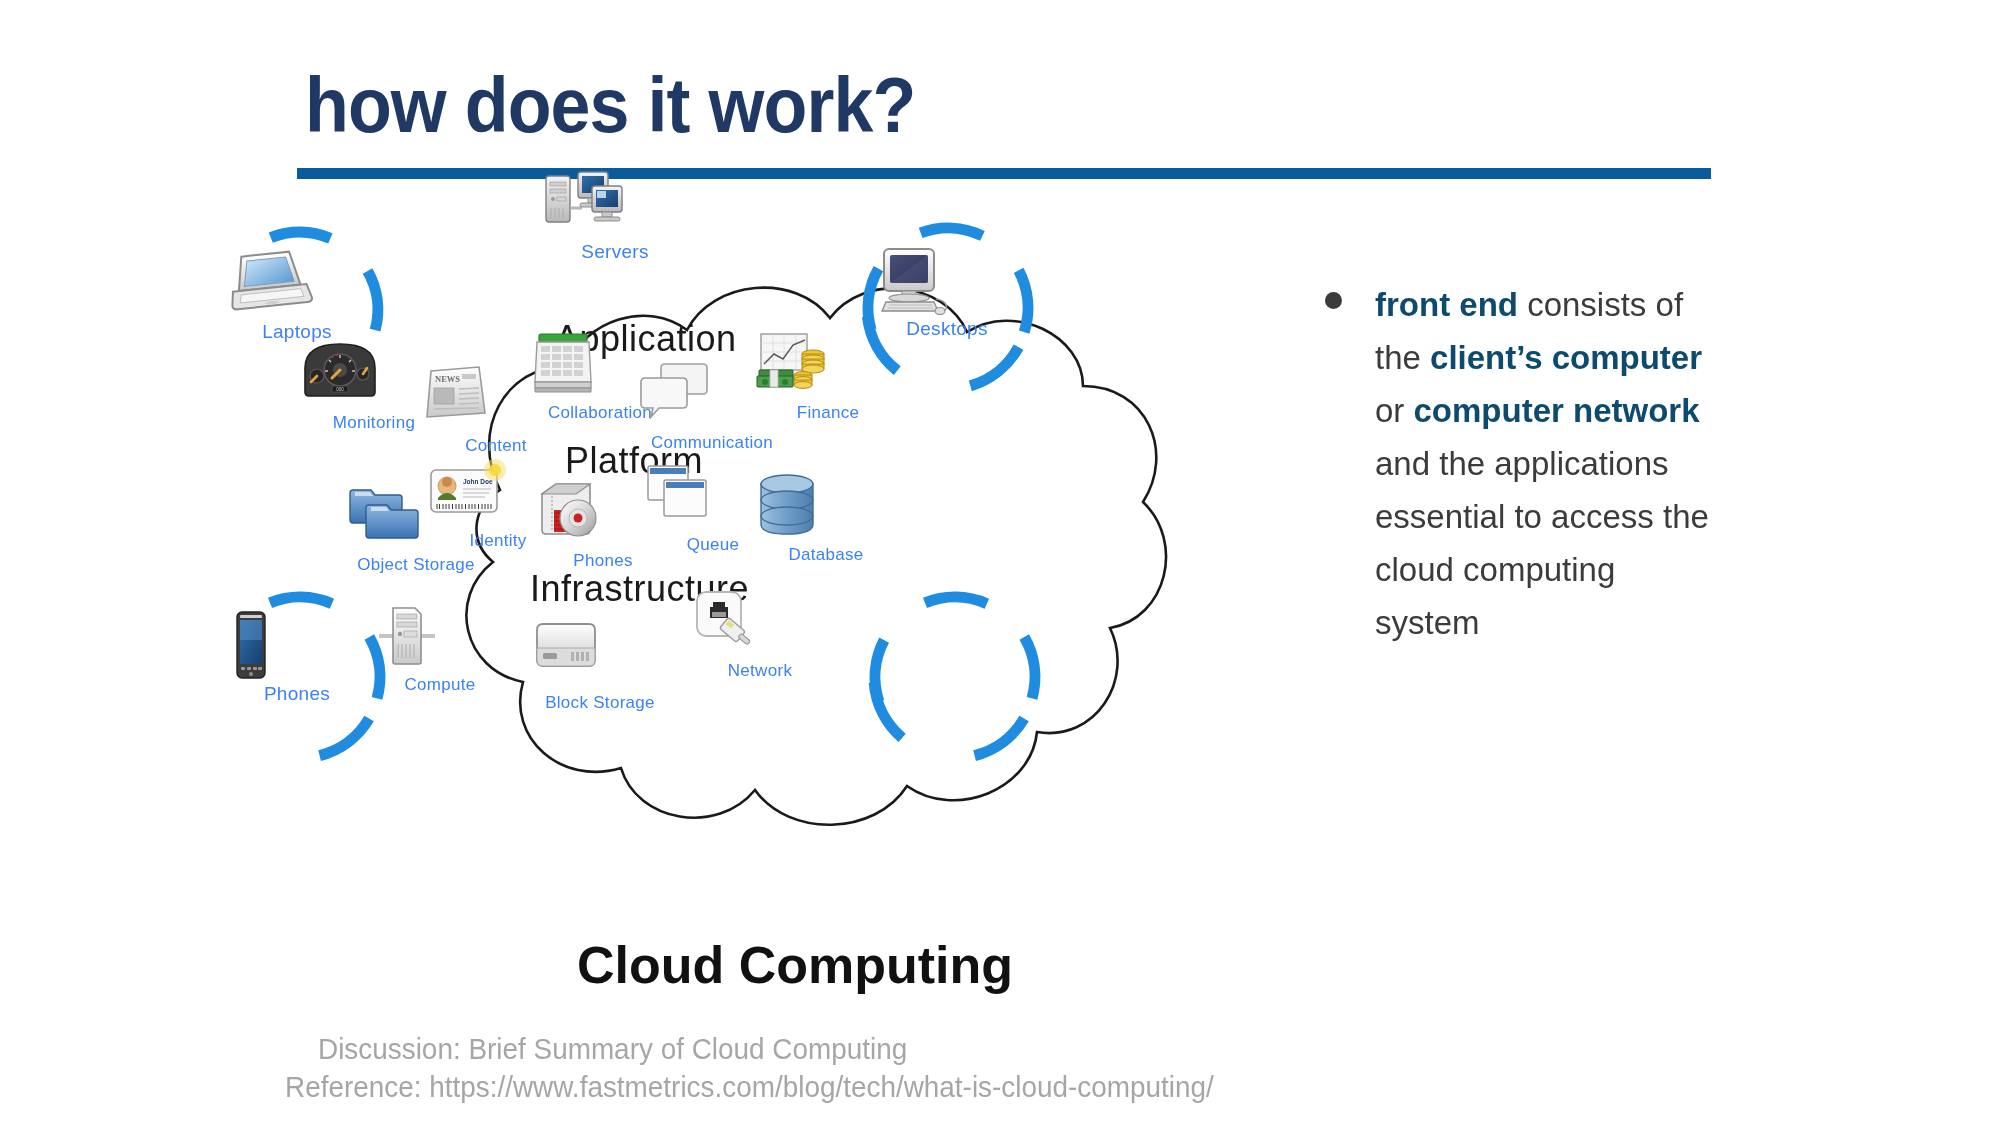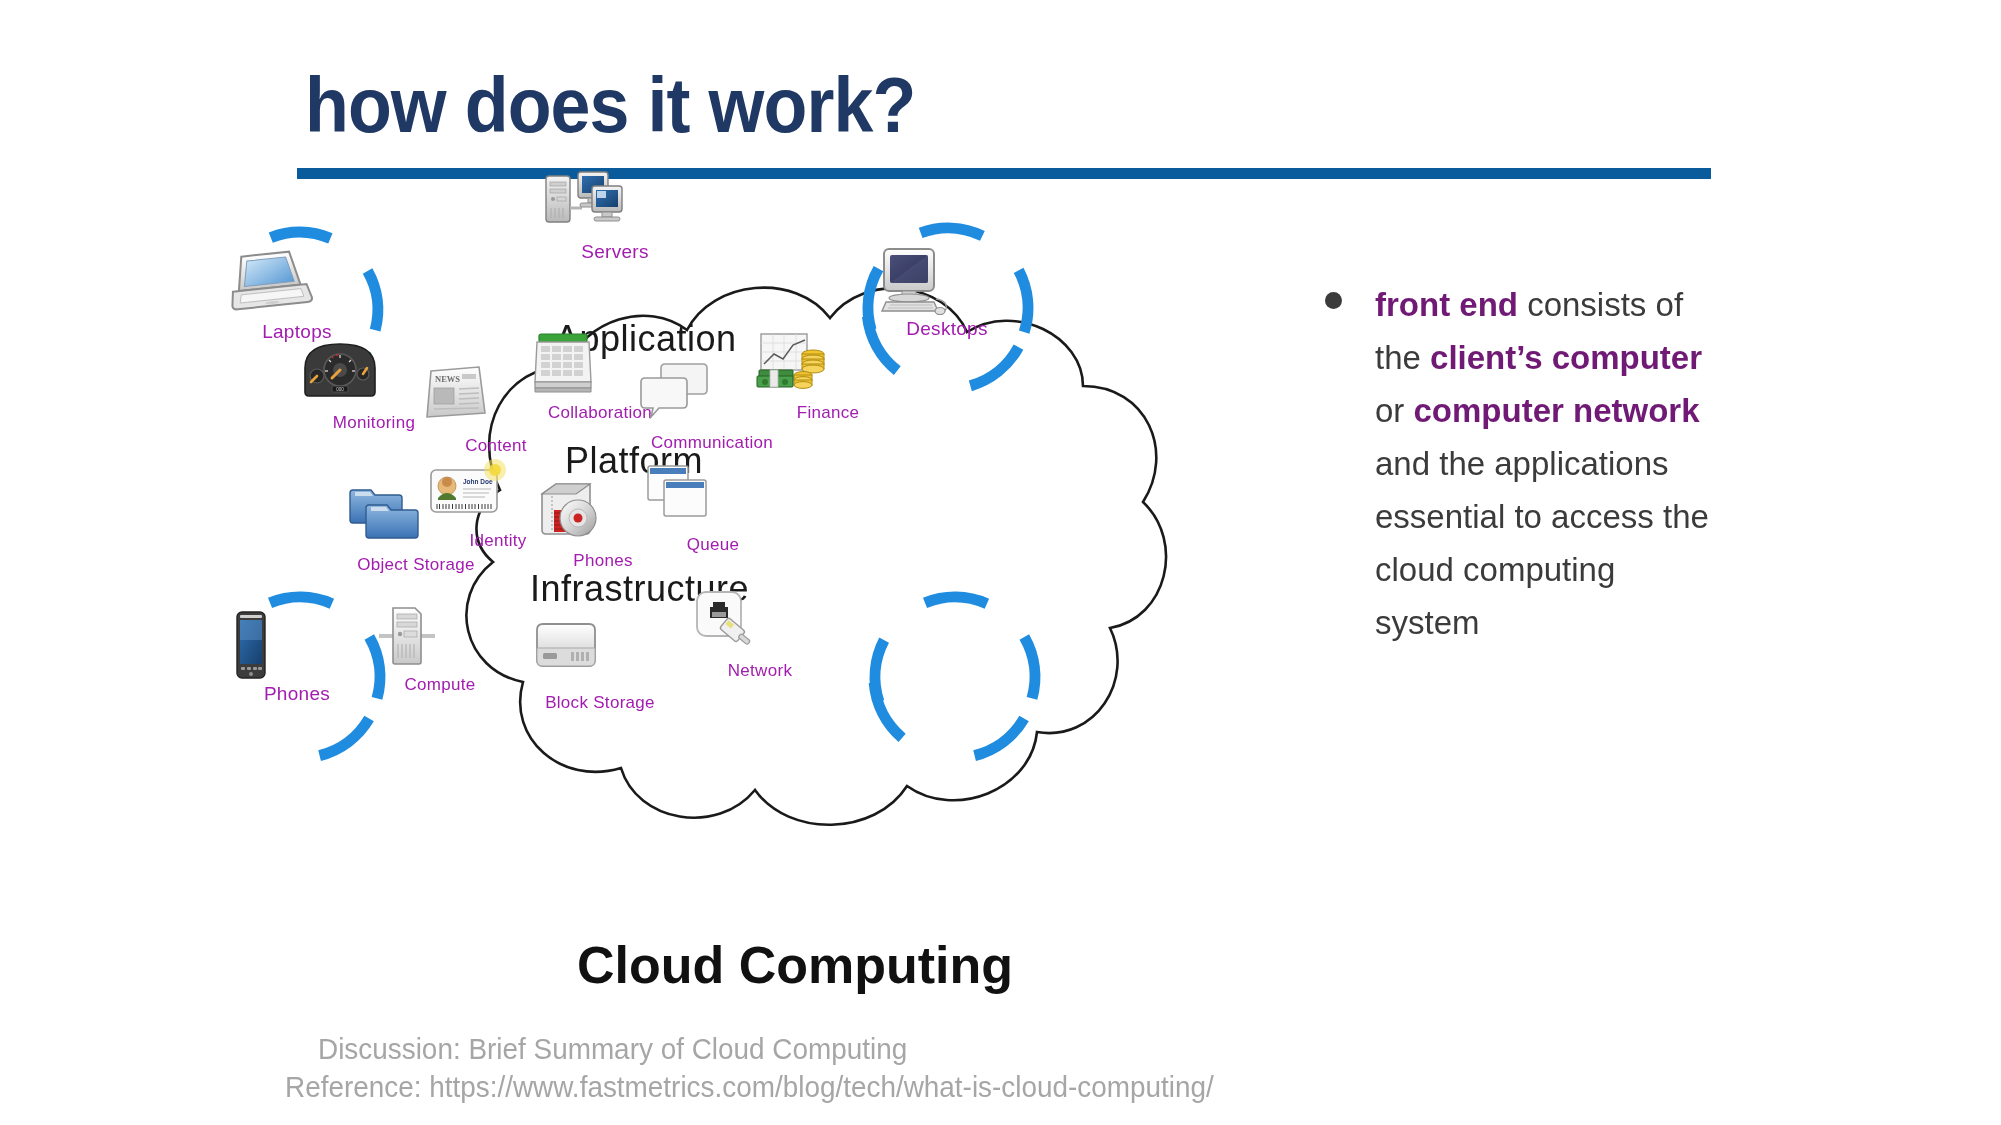--- a/index.html
+++ b/index.html
@@ -33,21 +33,21 @@
   }
   .bullet-dot{
     position:absolute;left:0px;top:14px;
     width:17px;height:17px;border-radius:50%;background:#3b3b3b;
   }
   .bullet-text{
     position:absolute;left:50px;top:0;width:340px;
     font-size:33px;line-height:53px;color:#3b3b3b;
     font-family:"Liberation Sans", sans-serif;
   }
-  .bullet-text b{font-weight:bold;color:#701a75;}
+  .bullet-text b{font-weight:bold;color:#0c4a6e;}
 
   
   .caption{
     position:absolute;left:0px;top:1030px;width:1700px;
     text-align:left;
   }
   .caption-line{
     font-size:30px;color:#a6a6a6;line-height:38px;
     transform:scaleX(0.93);transform-origin:left center;
     font-family:"Liberation Sans", sans-serif;
@@ -70,21 +70,21 @@
     font-size:36px;letter-spacing:0.5px;
   }
   
   .node{
     position:absolute;width:150px;text-align:center;
   }
   .node .glyph{
     height:70px;display:flex;align-items:flex-end;justify-content:center;
   }
   .node .cap{
-    font-size:17px;color:#a21caf;margin-top:3px;white-space:nowrap;
+    font-size:17px;color:#3b82f6;margin-top:3px;white-space:nowrap;
     font-family:"Liberation Sans", sans-serif;
     letter-spacing:0.3px;
   }
   .ext .cap{font-size:19px;}
   .cloud-title{
     position:absolute;left:0;width:1080px;text-align:center;top:745px;
     font-size:52px;color:#111;font-weight:bold;
     font-family:"Liberation Sans", sans-serif;
   }
 </style>
@@ -487,20 +487,31 @@
         <svg width="78" height="62" viewBox="0 0 78 62">
           <rect x="10" y="4" width="40" height="34" rx="2" fill="#fcfcfc" stroke="#9a9a9a" stroke-width="1.5"></rect>
           <rect x="12" y="6" width="36" height="6" fill="#4a7ebb"></rect>
           <rect x="26" y="18" width="42" height="36" rx="2" fill="#fcfcfc" stroke="#9a9a9a" stroke-width="1.5"></rect>
           <rect x="28" y="20" width="38" height="6" fill="#4a7ebb"></rect>
         </svg>
       </div>
       <div class="cap">Queue</div>
     </div>
 
+    <div class="node" style="left:496px;top:282px;">
+      <div class="glyph">
+        <svg width="72" height="68" viewBox="0 0 72 68">
+          <path d="M10 12 L10 52 Q10 62 36 62 Q62 62 62 52 L62 12 Z" fill="url(#gDb)" stroke="#3f6d99" stroke-width="1.4"></path>
+          <ellipse cx="36" cy="12" rx="26" ry="9" fill="#a9c8e2" stroke="#3f6d99" stroke-width="1.4"></ellipse>
+          <ellipse cx="36" cy="28" rx="26" ry="9" fill="url(#gDb)" stroke="#3f6d99" stroke-width="1.3"></ellipse>
+          <ellipse cx="36" cy="44" rx="26" ry="9" fill="url(#gDb)" stroke="#3f6d99" stroke-width="1.3"></ellipse>
+        </svg>
+      </div>
+      <div class="cap">Database</div>
+    </div>
 
     <div class="node" style="left:110px;top:412px;">
       <div class="glyph">
         <svg width="84" height="68" viewBox="0 0 84 68">
           <line x1="14" y1="34" x2="70" y2="34" stroke="#c4c4c4" stroke-width="4"></line>
           <path d="M28 6 L50 6 L56 12 L56 60 Q56 62 54 62 L30 62 Q28 62 28 60 Z" fill="url(#gGray2)" stroke="#8f8f8f" stroke-width="1.6"></path>
           <rect x="32" y="12" width="20" height="5" fill="#d8d8d8" stroke="#a5a5a5" stroke-width="0.7"></rect>
           <rect x="32" y="20" width="20" height="5" fill="#d8d8d8" stroke="#a5a5a5" stroke-width="0.7"></rect>
           <circle cx="35" cy="32" r="2.2" fill="#9a9a9a"></circle>
           <rect x="39" y="29" width="13" height="6" fill="#dcdcdc" stroke="#a5a5a5" stroke-width="0.7"></rect>

